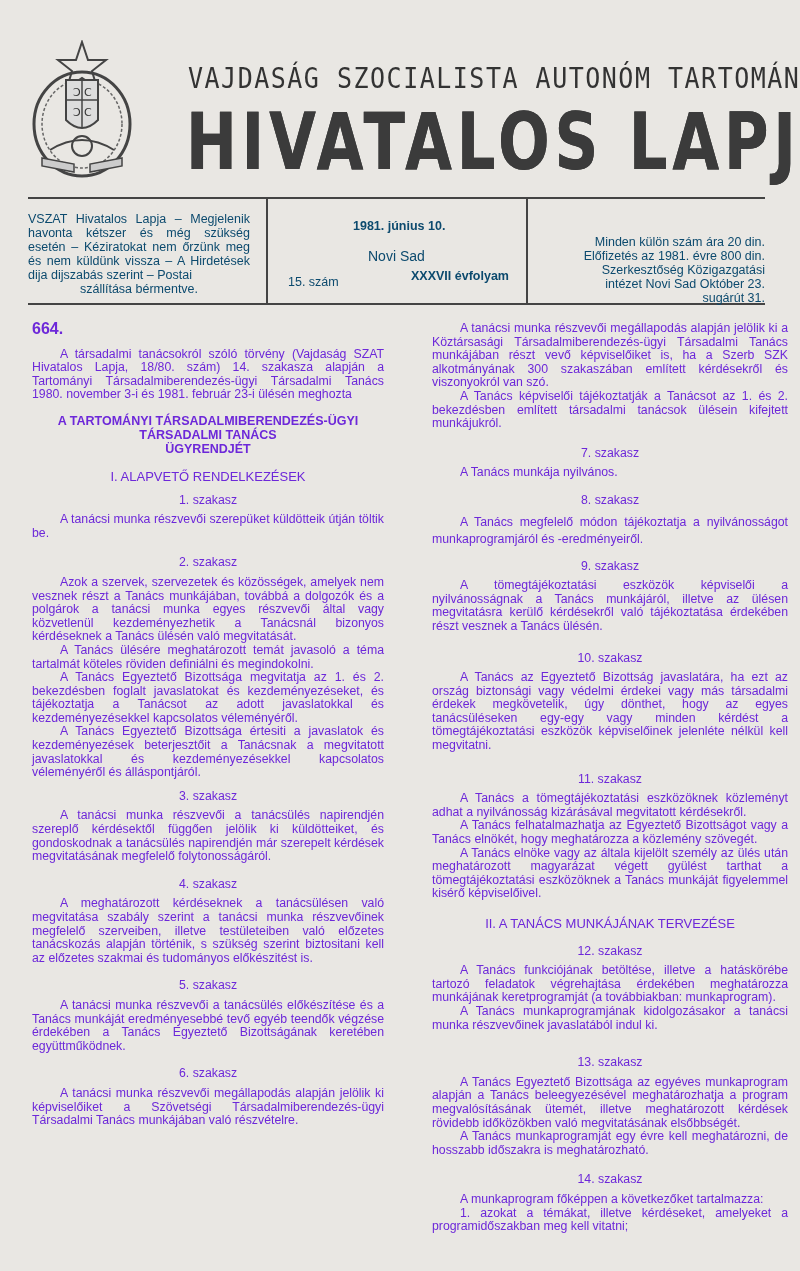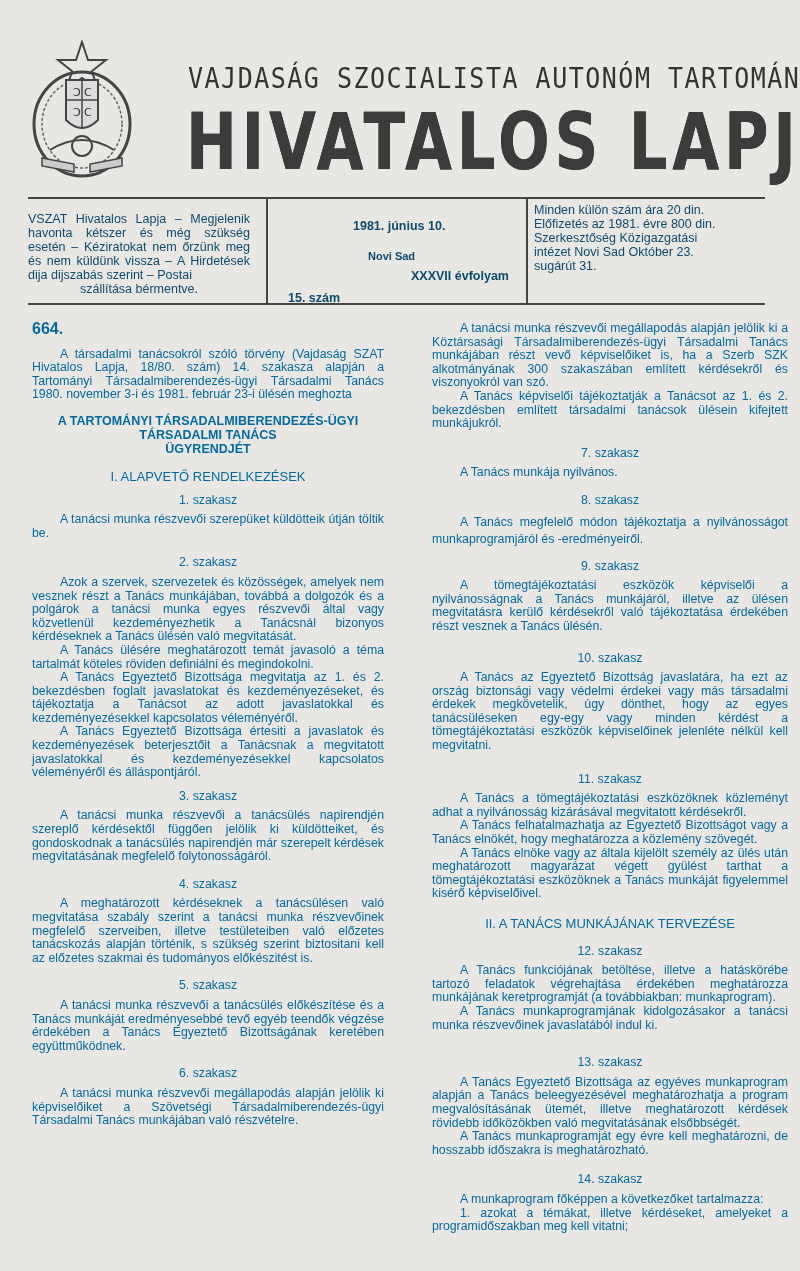--- a/index.html
+++ b/index.html
@@ -27,27 +27,27 @@
     text-shadow: 0 0 0 #3b3b3b;
   }
   .infobox {
     position: absolute; left: 28px; top: 197px; width: 737px; height: 104px;
     border-top: 2px solid #444; border-bottom: 2px solid #444;
   }
   .info-col { position: absolute; top: 0; height: 104px; font-size: 12.5px; line-height: 14px; color: #0c4a6e; }
   .info-left { left: 0; width: 228px; padding: 13px 6px 0 0; box-sizing: border-box; text-align: justify; }
   .info-left .last { text-align: center; display: block; }
   .info-mid { left: 238px; width: 258px; border-left: 2px solid #444; border-right: 2px solid #444; }
-  .info-right { left: 506px; width: 231px; text-align: left; padding-top: 4px; box-sizing: border-box; }
+  .info-right { left: 506px; width: 231px; text-align: right; padding-top: 36px; box-sizing: border-box; }
   .mid-date { position: absolute; left: 85px; top: 20px; font-weight: bold; font-size: 12.5px; }
-  .mid-place { position: absolute; left: 100px; top: 50px; font-weight: bold; font-size: 11px; }
-  .mid-issue { position: absolute; left: 20px; top: 92px; font-weight: bold; font-size: 12.5px; }
+  .mid-place { position: absolute; left: 100px; top: 50px; font-weight: normal; font-size: 14px; }
+  .mid-issue { position: absolute; left: 20px; top: 76px; font-weight: normal; font-size: 12.5px; }
   .mid-volume { position: absolute; left: 143px; top: 70px; font-weight: bold; font-size: 12.5px; }
 
-  .col { position: absolute; top: 318px; font-size: 12.3px; line-height: 13.6px; color: #0369a1; }
+  .col { position: absolute; top: 318px; font-size: 12.3px; line-height: 13.6px; color: #6d28d9; }
   .col-left { left: 32px; width: 352px; }
   .col-right { left: 432px; width: 356px; }
   .num { font-weight: bold; font-size: 16px; margin: 4px 0 12px 0; }
   p { margin: 0; text-indent: 28px; text-align: justify; }
   .head-bold { font-weight: bold; text-align: center; font-size: 12.5px; line-height: 14px; margin: 12px 0 10px; }
   .chapter { text-align: center; text-indent: 0; margin: 14px 0 8px; font-size: 13px; }
   .sec { text-align: center; text-indent: 0; margin: 10px 0 6px; }
 </style>
 </head>
 <body>

